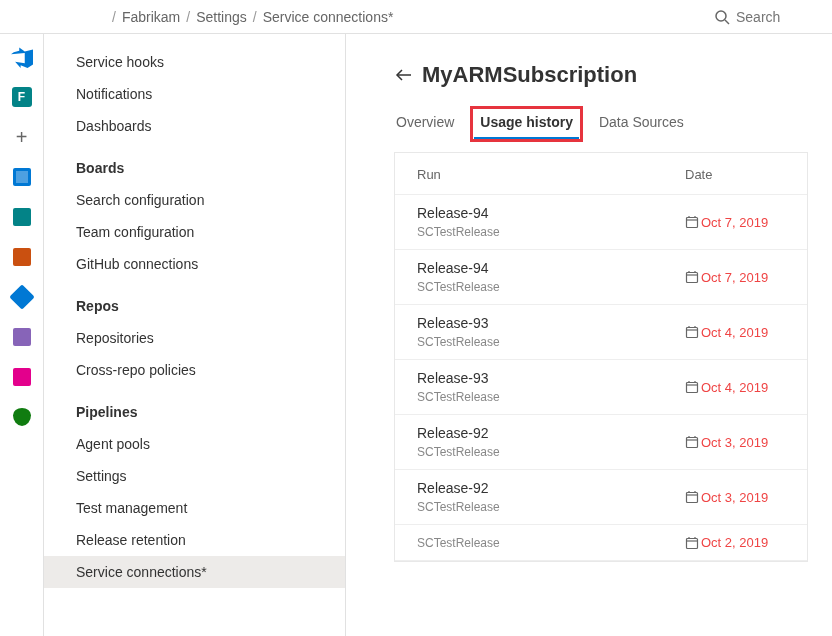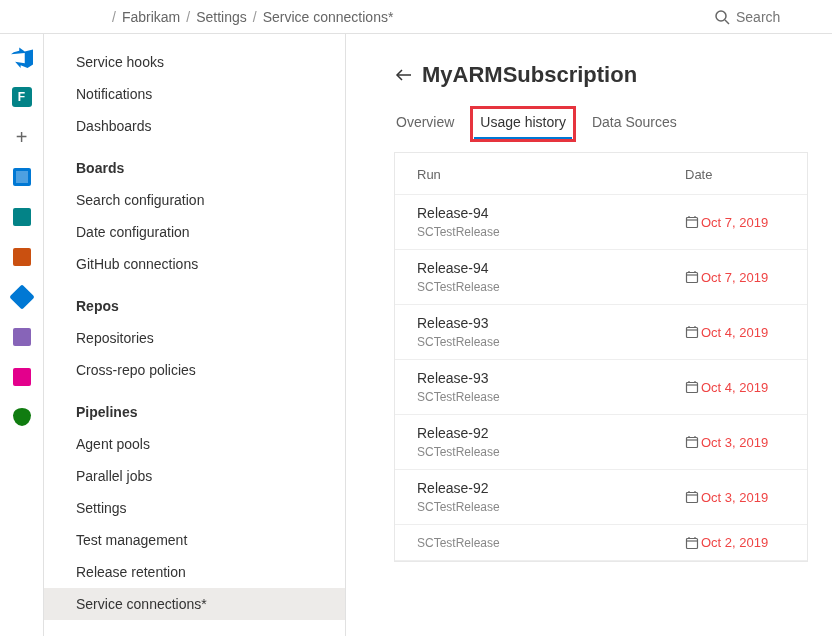--- a/index.html
+++ b/index.html
@@ -134,21 +134,21 @@
     }
     .tab {
       padding: 4px 2px 8px 2px;
       cursor: pointer;
       color: #666;
       font-size: 14px;
       position: relative;
     }
     .tab.active {
       color: #333;
-      font-weight: 400;
+      font-weight: 700;
     }
     .tab.active::after {
       content: "";
       position: absolute;
       left: 0; right: 0; bottom: -1px;
       height: 2px;
       background: #0078d4;
     }
     .tab.active.highlight {
       outline: 3px solid #e6343e;
@@ -247,28 +247,27 @@
       </div>
   </div>
 
   <div class="sidebar">
     <div class="sb-content" id="sb-content">
         <div class="sb-item">Service hooks</div>
         <div class="sb-item">Notifications</div>
         <div class="sb-item">Dashboards</div>
         <div class="sb-section">Boards</div>
         <div class="sb-item">Search configuration</div>
-        <div class="sb-item">Date configuration</div>
+        <div class="sb-item">Team configuration</div>
         <div class="sb-item">GitHub connections</div>
         <div class="sb-section">Repos</div>
         <div class="sb-item">Repositories</div>
         <div class="sb-item">Cross-repo policies</div>
         <div class="sb-section">Pipelines</div>
         <div class="sb-item">Agent pools</div>
-        <div class="sb-item">Parallel jobs</div>
         <div class="sb-item">Settings</div>
         <div class="sb-item">Test management</div>
         <div class="sb-item">Release retention</div>
         <div class="sb-item selected">Service connections*</div>
       </div>
   </div>
 
   <div class="main">
     <div class="main-header">
       <span class="back-arrow">

